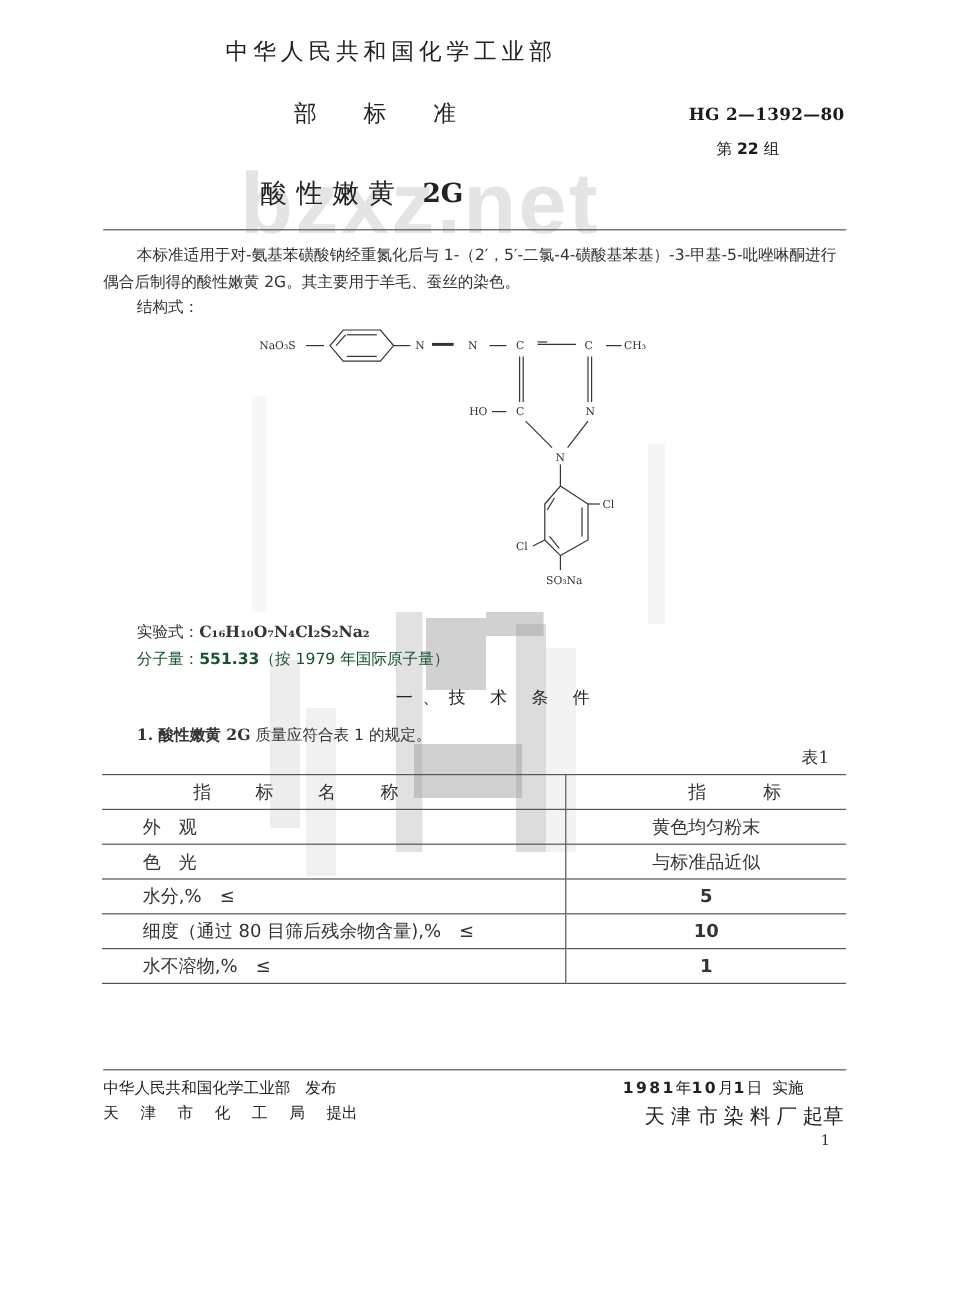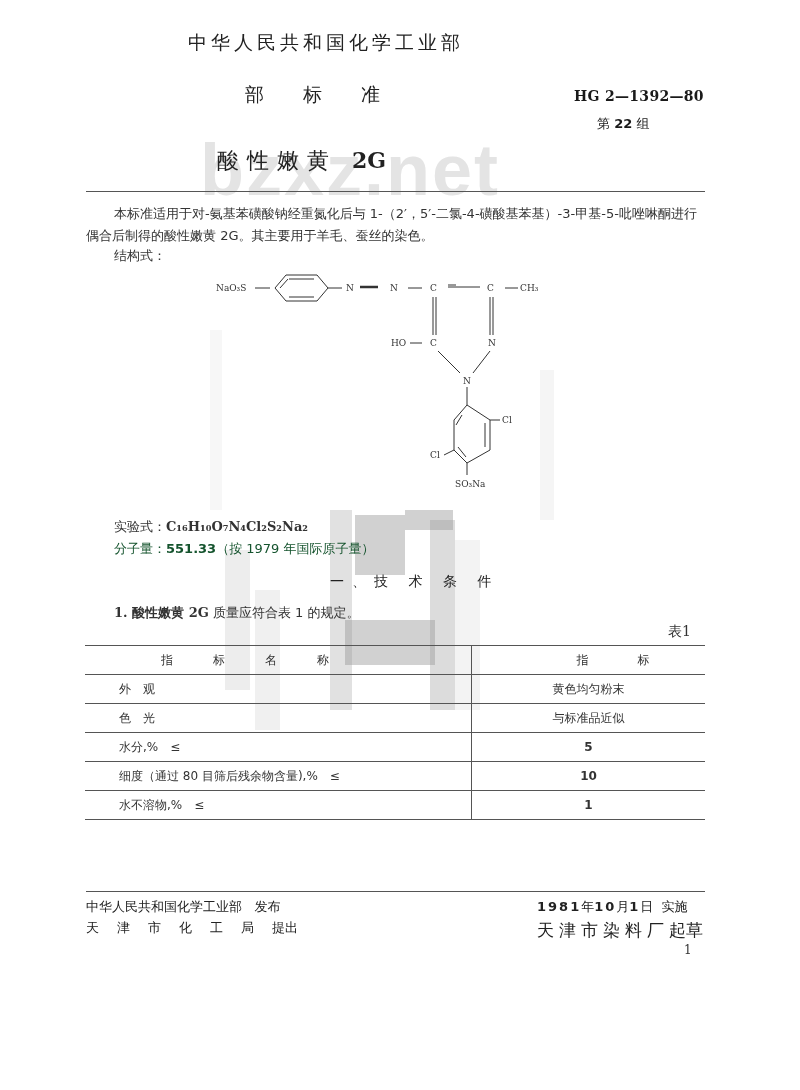--- a/index.html
+++ b/index.html
@@ -21,35 +21,35 @@
     .para { left: 86px; top: 203px; width: 620px; font-size: 13px; line-height: 22px; color: #333; text-indent: 28px; font-family: "DejaVu Sans", sans-serif; }
     .struct-label { left: 114px; top: 247px; font-size: 13px; color: #333; font-family: "DejaVu Sans", sans-serif; }
     .molecule { left: 200px; top: 265px; }
     .formula { left: 114px; top: 518px; font-size: 13px; color: #333; font-family: "DejaVu Sans", sans-serif; }
     .formula b { font-family: "DejaVu Serif", serif; }
     .molwt { left: 114px; top: 540px; font-size: 13px; color: #14532d; font-family: "DejaVu Sans", sans-serif; }
     .section { left: 330px; top: 573px; font-size: 14px; color: #222; letter-spacing: 8px; font-family: "DejaVu Sans", sans-serif; }
     .req { left: 114px; top: 604px; font-size: 13px; color: #333; font-family: "DejaVu Sans", sans-serif; }
     .req b { font-family: "DejaVu Serif", serif; }
     .table-cap { left: 668px; top: 623px; font-size: 14px; color: #333; font-family: "DejaVu Serif", serif; }
-    .tbl { left: 85px; top: 645px; width: 620px; border-collapse: collapse; font-size: 12px; color: #333; font-family: "DejaVu Sans", sans-serif; }
+    .tbl { left: 85px; top: 645px; width: 620px; border-collapse: collapse; font-size: 15px; color: #333; font-family: "DejaVu Sans", sans-serif; }
     .tbl td, .tbl th { border-top: 1px solid #555; border-bottom: 1px solid #555; height: 28px; padding: 0; font-weight: normal; }
     .tbl th { height: 28px; }
     .tbl td.c1, .tbl th.c1 { width: 310px; border-right: 1px solid #555; }
     .tbl td.c1 { padding-left: 34px; text-align: left; }
     .tbl td.c2 { text-align: center; }
     .tbl th.c1 { text-align: left; padding-left: 76px; letter-spacing: 0; }
     .tbl th .sp { display: inline-block; width: 52px; }
     .tbl th.c2 { text-align: center; }
     .tbl th.c2 .sp2 { display: inline-block; width: 110px; }
     .hr-bottom { left: 86px; top: 891px; width: 619px; height: 1px; background: #555; }
     .foot-l1 { left: 86px; top: 898px; font-size: 13px; color: #222; font-family: "DejaVu Sans", sans-serif; }
     .foot-l2 { left: 86px; top: 919px; font-size: 13px; color: #222; font-family: "DejaVu Sans", sans-serif; }
     .foot-l2 .sp { display: inline-block; width: 31px; }
-    .foot-r1 { left: 537px; top: 898px; font-size: 13px; color: #222; font-family: "DejaVu Sans", sans-serif; }
+    .foot-r1 { left: 519px; top: 898px; font-size: 13px; color: #222; font-family: "DejaVu Sans", sans-serif; }
     .foot-r1 .num { font-weight: bold; letter-spacing: 2px; }
     .foot-r2 { left: 537px; top: 919px; font-size: 17px; color: #222; font-family: "DejaVu Sans", sans-serif; }
     .foot-r2 .sp { display: inline-block; width: 22px; }
     .pageno { left: 684px; top: 943px; font-size: 12px; color: #333; }
     .wm-block { position: absolute; background: #9a9a9a; opacity: 0.35; z-index: 0; }
     .z1 { z-index: 1; }
     svg text { font-family: "DejaVu Serif", serif; }
   </style>
 </head>
 <body>

